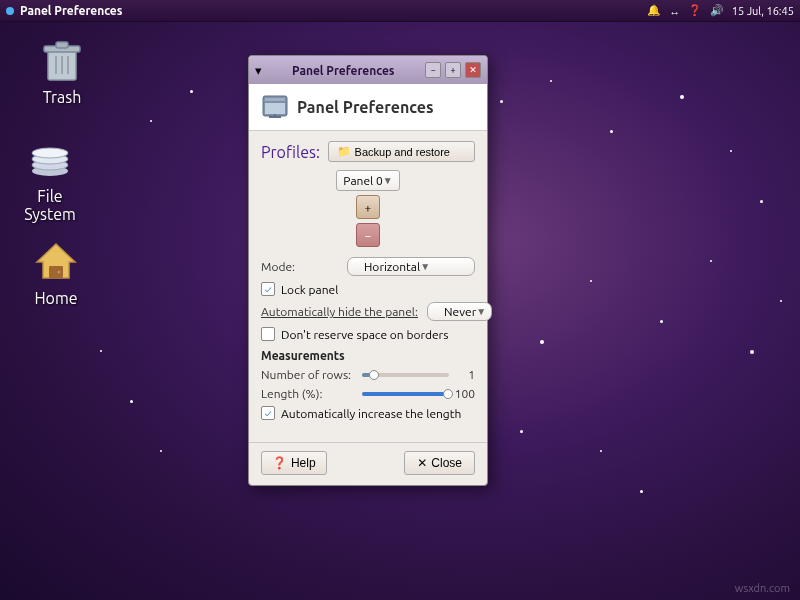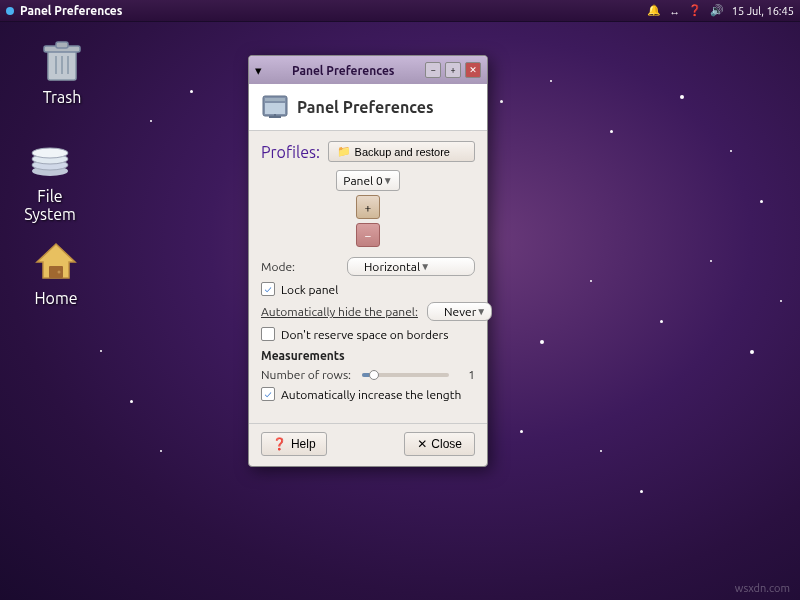--- a/index.html
+++ b/index.html
@@ -563,20 +563,28 @@
 
       <div class="slider-row">
         <span class="slider-label">Number of rows:</span>
         <div class="slider-track">
           <div class="slider-fill" style="width:10%;"></div>
           <div class="slider-thumb" style="left:8%;"></div>
         </div>
         <span class="slider-value">1</span>
       </div>
 
+      <div class="slider-row">
+        <span class="slider-label">Length (%):</span>
+        <div class="slider-track">
+          <div class="slider-fill slider-fill-blue" style="width:97%;"></div>
+          <div class="slider-thumb" style="left:93%;"></div>
+        </div>
+        <span class="slider-value">100</span>
+      </div>
 
       <div class="checkbox-row">
         <div class="checkbox">✓</div>
         <span class="checkbox-label">Automatically increase the length</span>
       </div>
     </div>
   </div>
 
   <div class="dialog-footer">
     <button class="help-btn">

